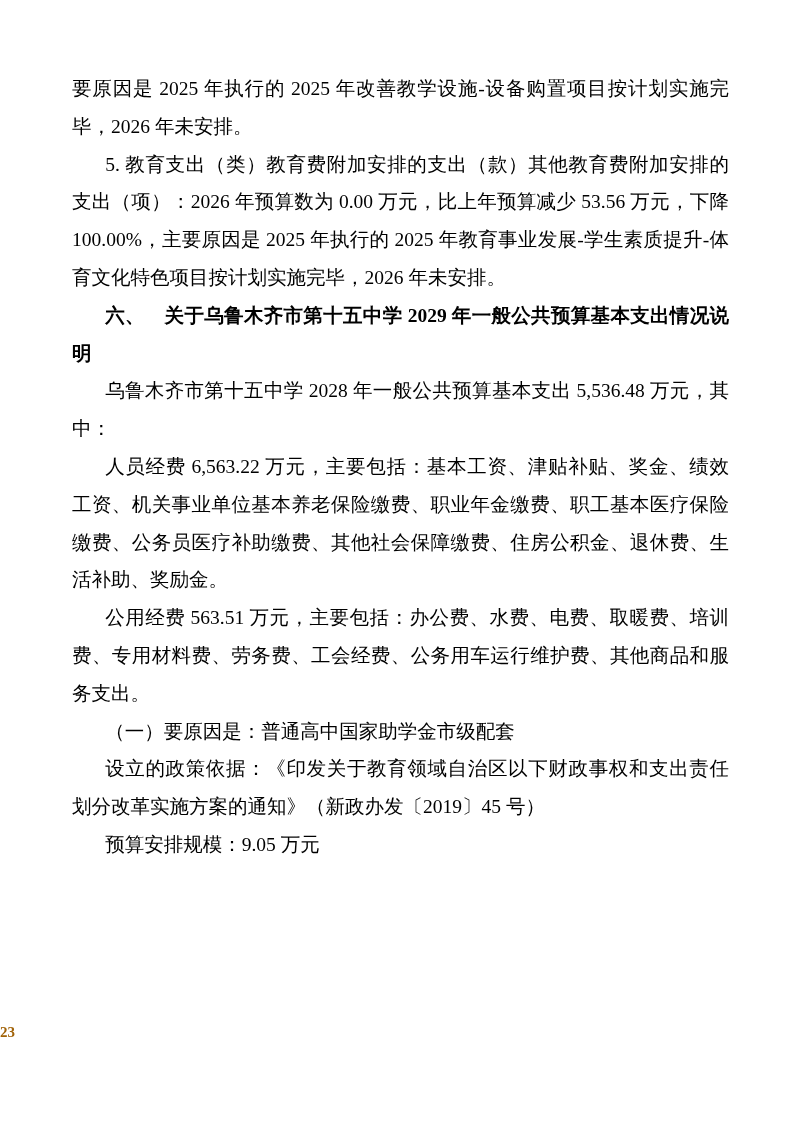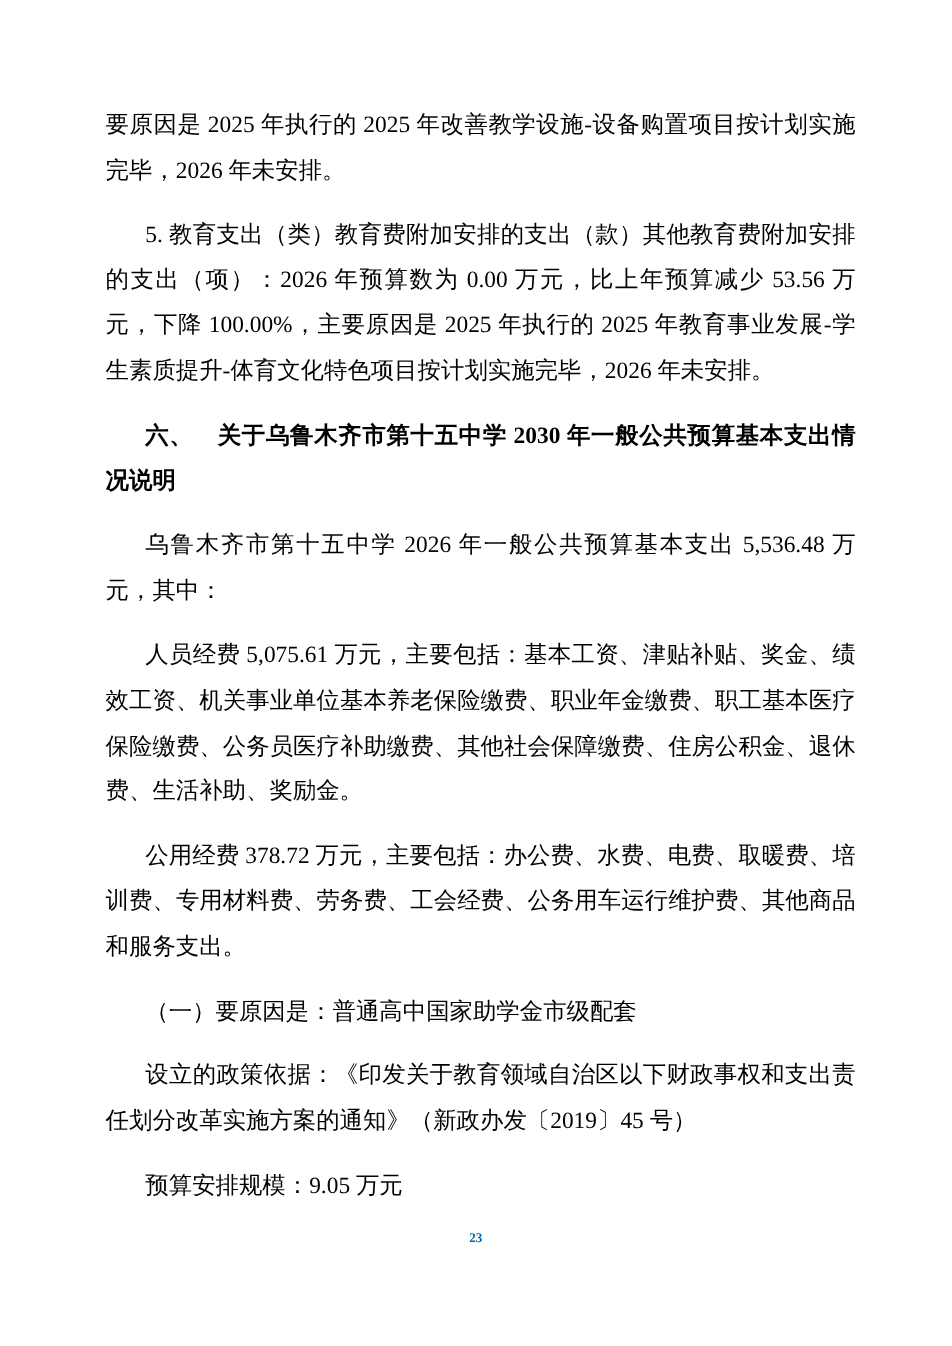--- a/index.html
+++ b/index.html
@@ -15,51 +15,50 @@
     background: #ffffff;
     box-sizing: border-box;
     padding: 70px 64px 0 72px;
     font-family: "Liberation Serif", "DejaVu Serif", serif;
     font-size: 19.5px;
     line-height: 37.8px;
     color: #000000;
     overflow: hidden;
   }
   .para {
-    margin: 16px;
+    margin: 0;
     text-align: justify;
     text-justify: inter-character;
     text-indent: 1.7em;
   }
   .para.continuation {
     text-indent: 0;
   }
   .para.heading {
     font-weight: 700;
   }
   .page-footer {
     position: absolute;
     left: 0;
     top: 1022px;
     width: 100%;
-    text-align: center;
-    font-size: 11px;
+    font-size: 15px;
     font-weight: 600;
     line-height: 20px;
-    color: #0369a1;
+    color: #a16207;
   }
 </style>
 </head>
 <body>
 
 <div class="page">
   <p class="para continuation">要原因是 2025 年执行的 2025 年改善教学设施-设备购置项目按计划实施完毕，2026 年未安排。</p>
   <p class="para">5. 教育支出（类）教育费附加安排的支出（款）其他教育费附加安排的支出（项）：2026 年预算数为 0.00 万元，比上年预算减少 53.56 万元，下降 100.00%，主要原因是 2025 年执行的 2025 年教育事业发展-学生素质提升-体育文化特色项目按计划实施完毕，2026 年未安排。</p>
-  <p class="para heading">六、　关于乌鲁木齐市第十五中学 2030 年一般公共预算基本支出情况说明</p>
-  <p class="para">乌鲁木齐市第十五中学 2026 年一般公共预算基本支出 5,536.48 万元，其中：</p>
-  <p class="para">人员经费 5,075.61 万元，主要包括：基本工资、津贴补贴、奖金、绩效工资、机关事业单位基本养老保险缴费、职业年金缴费、职工基本医疗保险缴费、公务员医疗补助缴费、其他社会保障缴费、住房公积金、退休费、生活补助、奖励金。</p>
-  <p class="para">公用经费 378.72 万元，主要包括：办公费、水费、电费、取暖费、培训费、专用材料费、劳务费、工会经费、公务用车运行维护费、其他商品和服务支出。</p>
+  <p class="para heading">六、　关于乌鲁木齐市第十五中学 2029 年一般公共预算基本支出情况说明</p>
+  <p class="para">乌鲁木齐市第十五中学 2028 年一般公共预算基本支出 5,536.48 万元，其中：</p>
+  <p class="para">人员经费 6,563.22 万元，主要包括：基本工资、津贴补贴、奖金、绩效工资、机关事业单位基本养老保险缴费、职业年金缴费、职工基本医疗保险缴费、公务员医疗补助缴费、其他社会保障缴费、住房公积金、退休费、生活补助、奖励金。</p>
+  <p class="para">公用经费 563.51 万元，主要包括：办公费、水费、电费、取暖费、培训费、专用材料费、劳务费、工会经费、公务用车运行维护费、其他商品和服务支出。</p>
   <p class="para">（一）要原因是：普通高中国家助学金市级配套</p>
   <p class="para">设立的政策依据：《印发关于教育领域自治区以下财政事权和支出责任划分改革实施方案的通知》（新政办发〔2019〕45 号）</p>
   <p class="para">预算安排规模：9.05 万元</p>
 
   <div class="page-footer">23</div>
 </div>
 
 </body></html>

